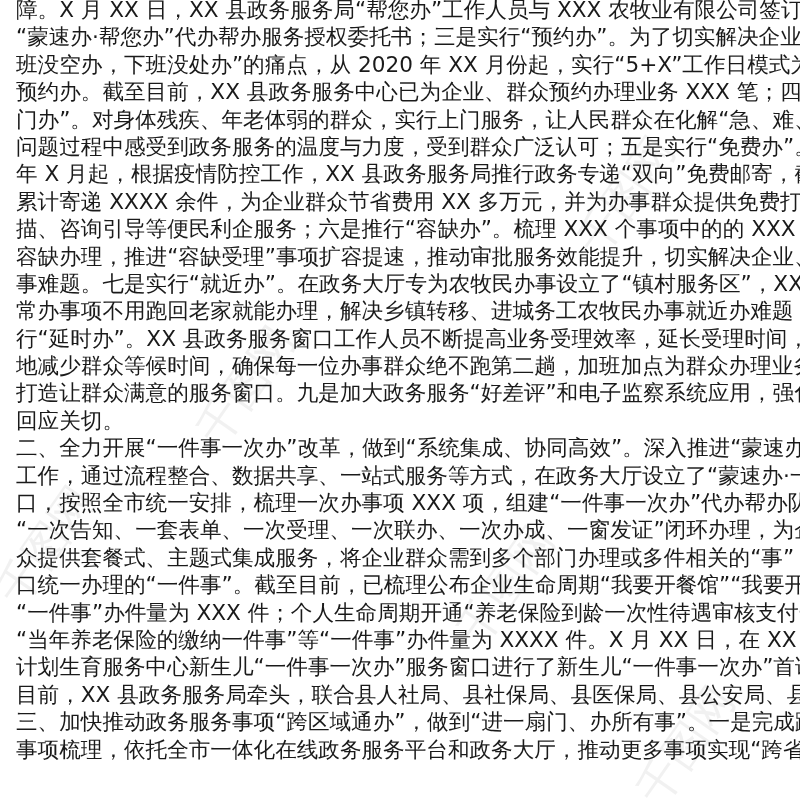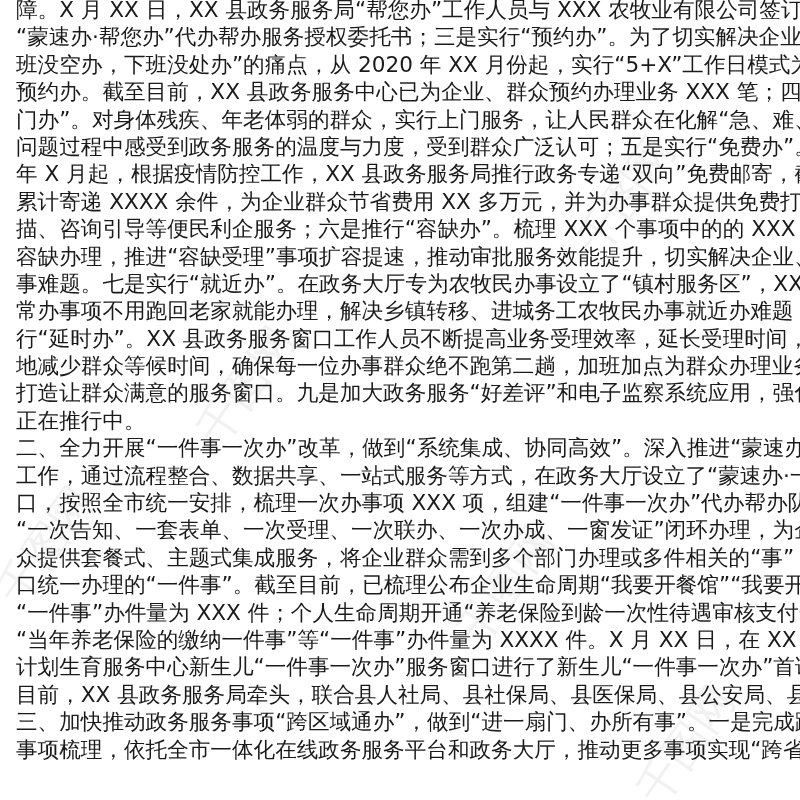--- a/index.html
+++ b/index.html
@@ -79,21 +79,21 @@
       <div class="doc-line">问题过程中感受到政务服务的温度与力度，受到群众广泛认可；五是实行“免费办”。从 202X</div>
       <div class="doc-line">年 X 月起，根据疫情防控工作，XX 县政务服务局推行政务专递“双向”免费邮寄，截至目前</div>
       <div class="doc-line">累计寄递 XXXX 余件，为企业群众节省费用 XX 多万元，并为办事群众提供免费打印复印扫</div>
       <div class="doc-line">描、咨询引导等便民利企服务；六是推行“容缺办”。梳理 XXX 个事项中的的 XXX 个材料可</div>
       <div class="doc-line">容缺办理，推进“容缺受理”事项扩容提速，推动审批服务效能提升，切实解决企业、群众办</div>
       <div class="doc-line">事难题。七是实行“就近办”。在政务大厅专为农牧民办事设立了“镇村服务区”，XX 项农牧民</div>
       <div class="doc-line">常办事项不用跑回老家就能办理，解决乡镇转移、进城务工农牧民办事就近办难题；八是实</div>
       <div class="doc-line">行“延时办”。XX 县政务服务窗口工作人员不断提高业务受理效率，延长受理时间，最大限度</div>
       <div class="doc-line">地减少群众等候时间，确保每一位办事群众绝不跑第二趟，加班加点为群众办理业务，着力</div>
       <div class="doc-line">打造让群众满意的服务窗口。九是加大政务服务“好差评”和电子监察系统应用，强化监管，</div>
-      <div class="doc-line short">正在推行中。</div>
+      <div class="doc-line short">回应关切。</div>
       <div class="doc-line">二、全力开展“一件事一次办”改革，做到“系统集成、协同高效”。深入推进“蒙速办·一次办”</div>
       <div class="doc-line">工作，通过流程整合、数据共享、一站式服务等方式，在政务大厅设立了“蒙速办·一次办”窗</div>
       <div class="doc-line">口，按照全市统一安排，梳理一次办事项 XXX 项，组建“一件事一次办”代办帮办队伍。实行</div>
       <div class="doc-line">“一次告知、一套表单、一次受理、一次联办、一次办成、一窗发证”闭环办理，为企业和群</div>
       <div class="doc-line">众提供套餐式、主题式集成服务，将企业群众需到多个部门办理或多件相关的“事”，变成窗</div>
       <div class="doc-line">口统一办理的“一件事”。截至目前，已梳理公布企业生命周期“我要开餐馆”“我要开超市”等</div>
       <div class="doc-line">“一件事”办件量为 XXX 件；个人生命周期开通“养老保险到龄一次性待遇审核支付一件事”、</div>
       <div class="doc-line">“当年养老保险的缴纳一件事”等“一件事”办件量为 XXXX 件。X 月 XX 日，在 XX 县妇幼保健</div>
       <div class="doc-line">计划生育服务中心新生儿“一件事一次办”服务窗口进行了新生儿“一件事一次办”首证发放。</div>
       <div class="doc-line">目前，XX 县政务服务局牵头，联合县人社局、县社保局、县医保局、县公安局、县退役军</div>

